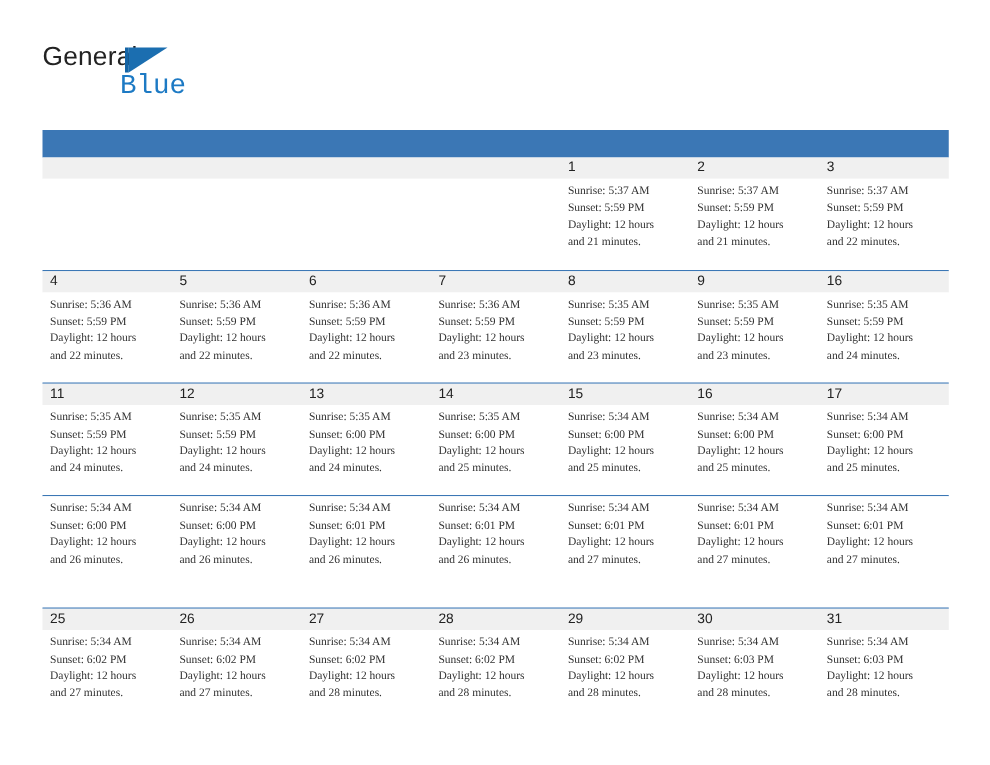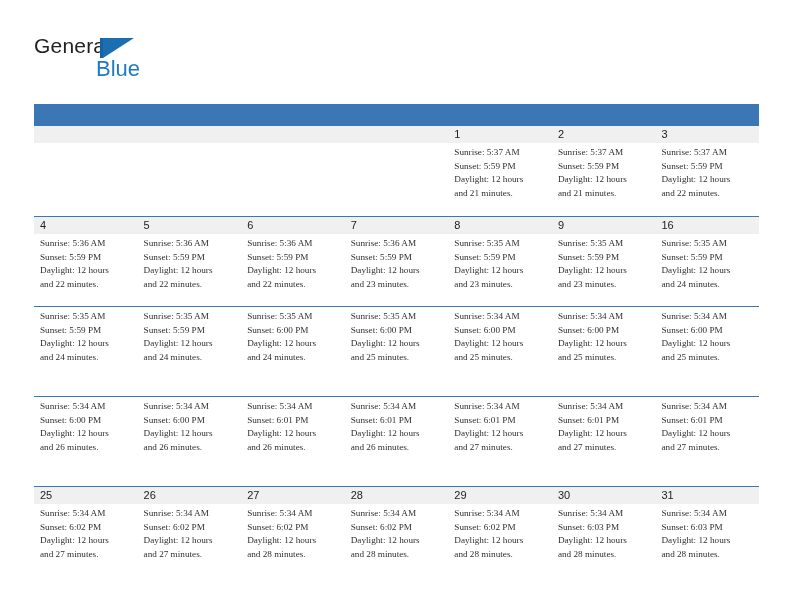--- a/index.html
+++ b/index.html
@@ -71,21 +71,21 @@
     height: 0;
     border-left: 31px solid #1b6eb0;
     border-bottom: 20px solid transparent;
   }
   .brand-blue {
     position: absolute;
     left: 62px;
     top: 22px;
     font-size: 22px;
     color: #1d7ac4;
-    font-family: Liberation Sans, sans-serif;
+    font-family: Liberation Mono, monospace;
   }
 
   .title-block {
     position: absolute;
     right: 0;
     top: 0;
     text-align: right;
   }
   .cal-title {
     font-size: 26px;
@@ -290,20 +290,29 @@
             </div>
             <div class="info-cell">
               <span class="info-line">Sunrise: 5:35 AM</span>
               <span class="info-line">Sunset: 5:59 PM</span>
               <span class="info-line">Daylight: 12 hours</span>
               <span class="info-line">and 24 minutes.</span>
             </div>
           </div>
         </div>
         <div class="week">
+          <div class="num-strip">
+            <div class="num-cell">11</div>
+            <div class="num-cell">12</div>
+            <div class="num-cell">13</div>
+            <div class="num-cell">14</div>
+            <div class="num-cell">15</div>
+            <div class="num-cell">16</div>
+            <div class="num-cell">17</div>
+          </div>
           <div class="info-strip">
             <div class="info-cell">
               <span class="info-line">Sunrise: 5:35 AM</span>
               <span class="info-line">Sunset: 5:59 PM</span>
               <span class="info-line">Daylight: 12 hours</span>
               <span class="info-line">and 24 minutes.</span>
             </div>
             <div class="info-cell">
               <span class="info-line">Sunrise: 5:35 AM</span>
               <span class="info-line">Sunset: 5:59 PM</span>

